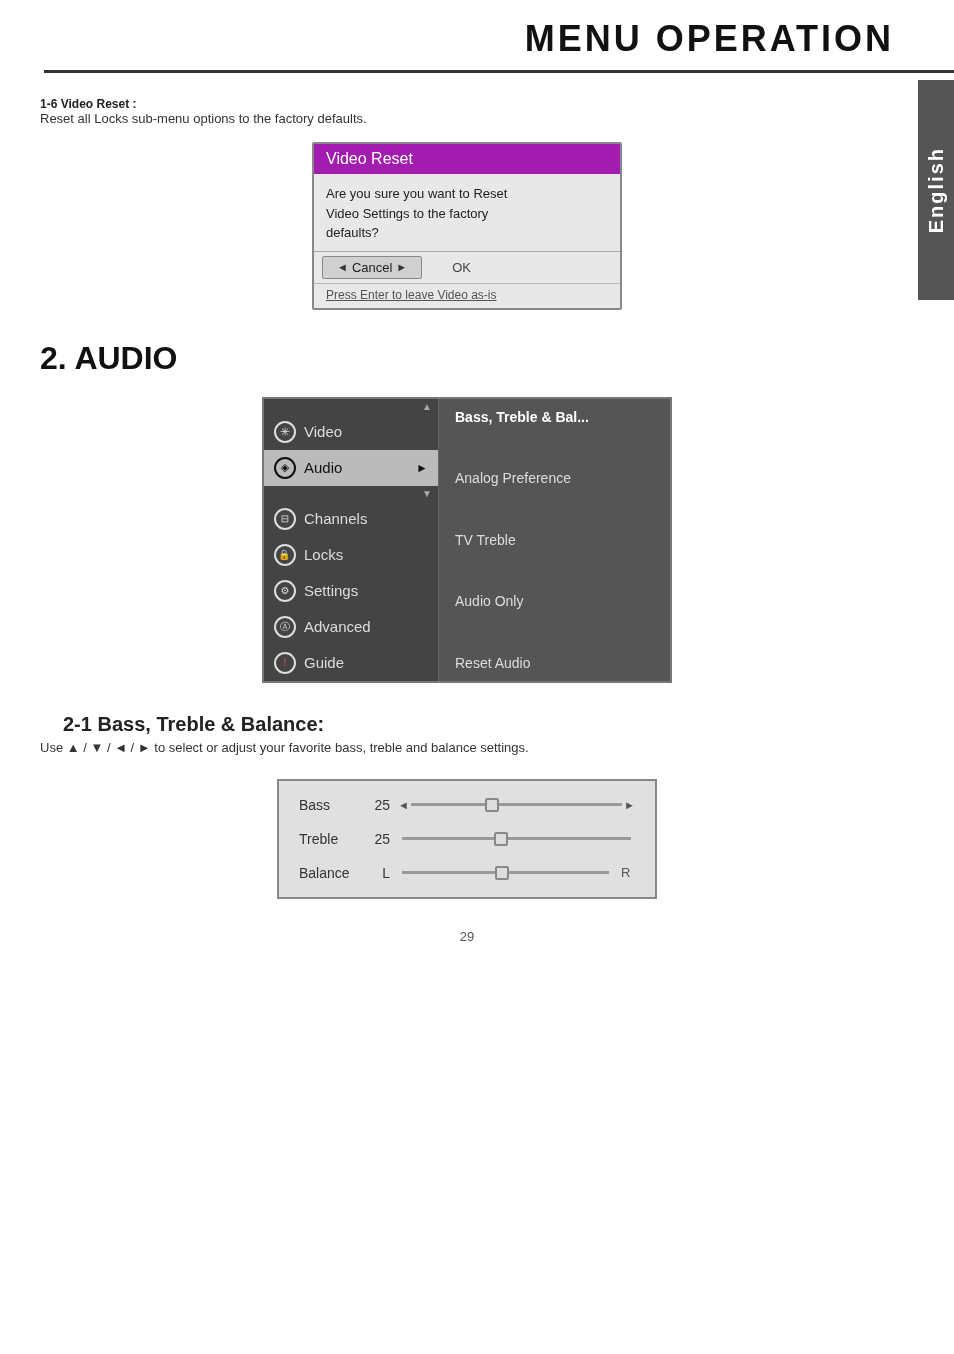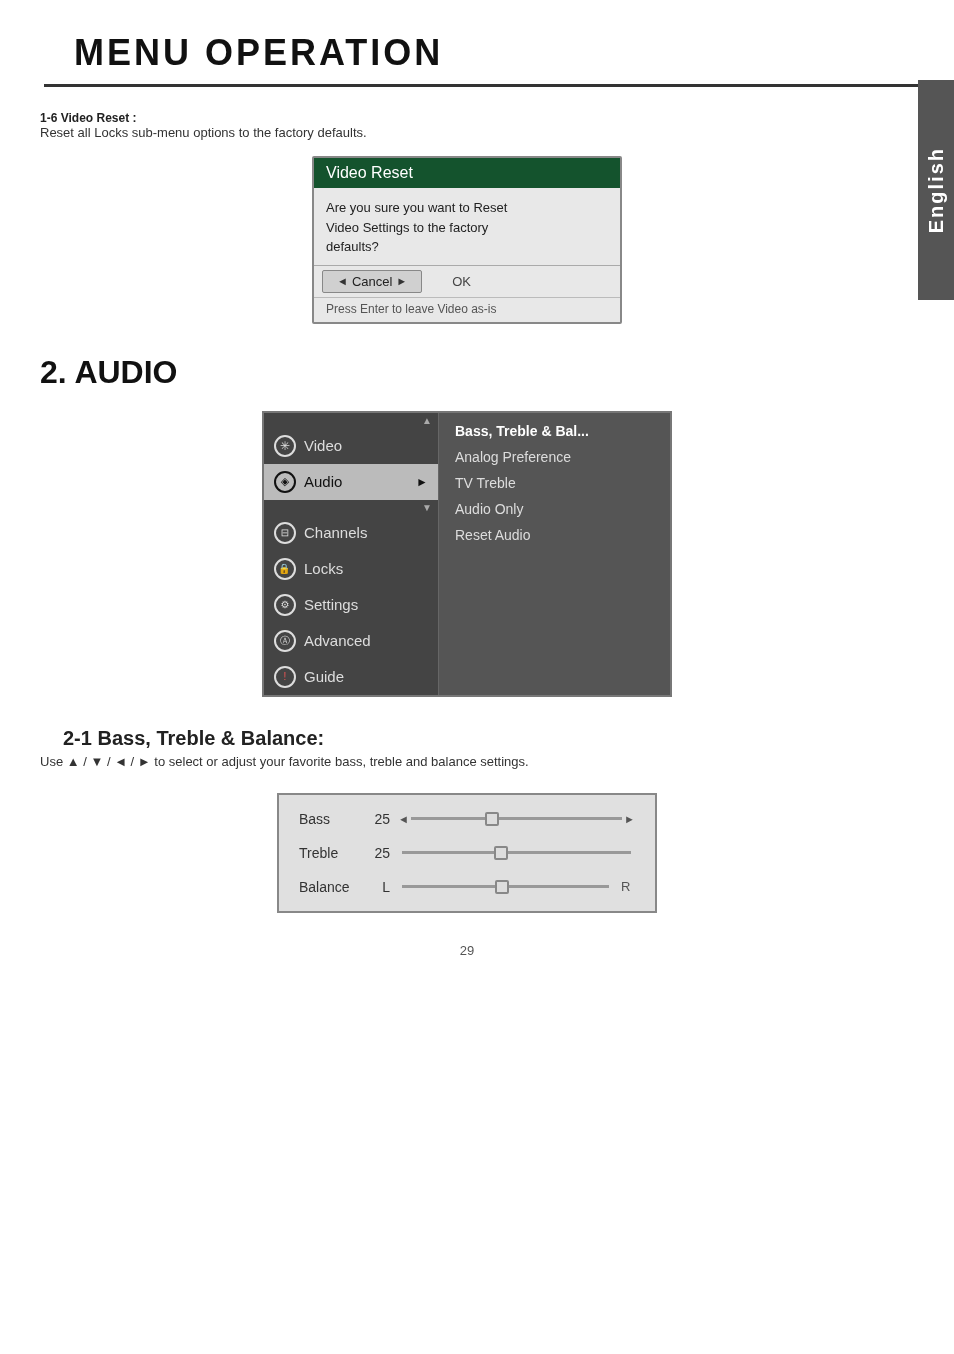--- a/index.html
+++ b/index.html
@@ -30,21 +30,22 @@
       font-size: 20px;
       font-weight: bold;
       writing-mode: vertical-rl;
       transform: rotate(180deg);
       letter-spacing: 2px;
     }
 
     
     .page-header {
       border-bottom: 3px solid #333;
-      padding: 32px 60px 10px 30px;
+      padding: 18px 60px 10px 30px;
+      text-align: right;
       margin-left: 44px;
     }
     .page-header h1 {
       font-size: 36px;
       font-weight: 900;
       letter-spacing: 3px;
       color: #111;
     }
 
     .main-content {
@@ -71,21 +72,21 @@
       margin: 10px 0 30px 0;
     }
     .dialog-box {
       border: 2px solid #888;
       background: #e8e8e8;
       width: 310px;
       border-radius: 2px;
       overflow: hidden;
     }
     .dialog-title {
-      background: #14532d;
+      background: #a21caf;
       color: #fff;
       font-size: 16px;
       padding: 6px 12px;
     }
     .dialog-body {
       padding: 10px 12px 8px 12px;
       font-size: 13px;
       color: #222;
       line-height: 1.5;
     }
@@ -112,20 +113,21 @@
     }
     .dialog-arrow {
       font-size: 11px;
       color: #333;
     }
     .dialog-footer {
       padding: 4px 12px 6px 12px;
       font-size: 12px;
       color: #555;
       border-top: 1px solid #bbb;
+      text-decoration: underline;
     }
 
     
     .audio-section-title {
       font-size: 32px;
       font-weight: 900;
       margin-bottom: 20px;
       color: #111;
     }
 
@@ -181,20 +183,21 @@
       font-size: 10px;
       color: #aaa;
     }
     .menu-right {
       flex: 1;
       background: #555;
       padding: 6px 10px;
       display: flex;
       flex-direction: column;
       gap: 2px;
+      justify-content: space-between;
     }
     .menu-right-item {
       font-size: 14px;
       color: #ddd;
       padding: 4px 6px;
     }
     .menu-right-item.highlighted {
       color: #fff;
       font-weight: bold;
     }

